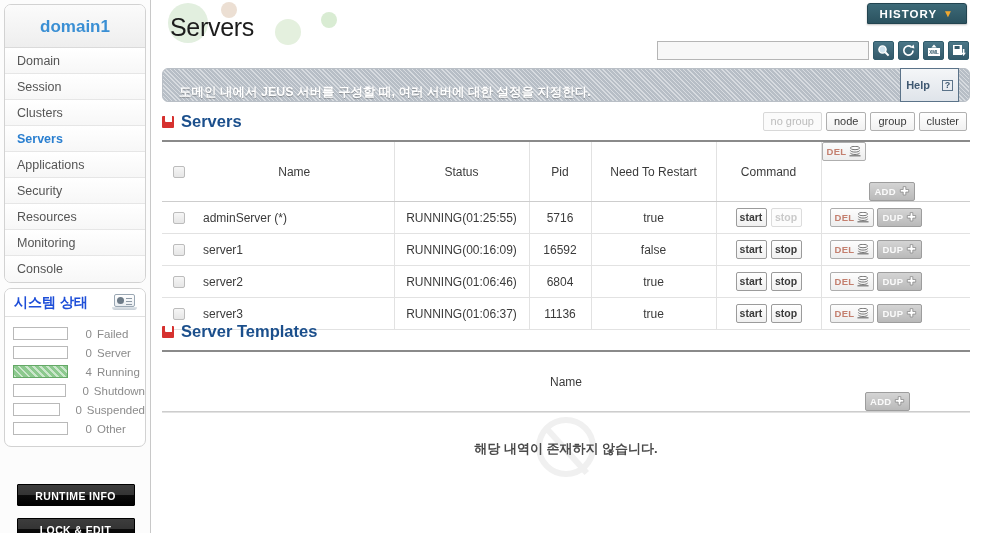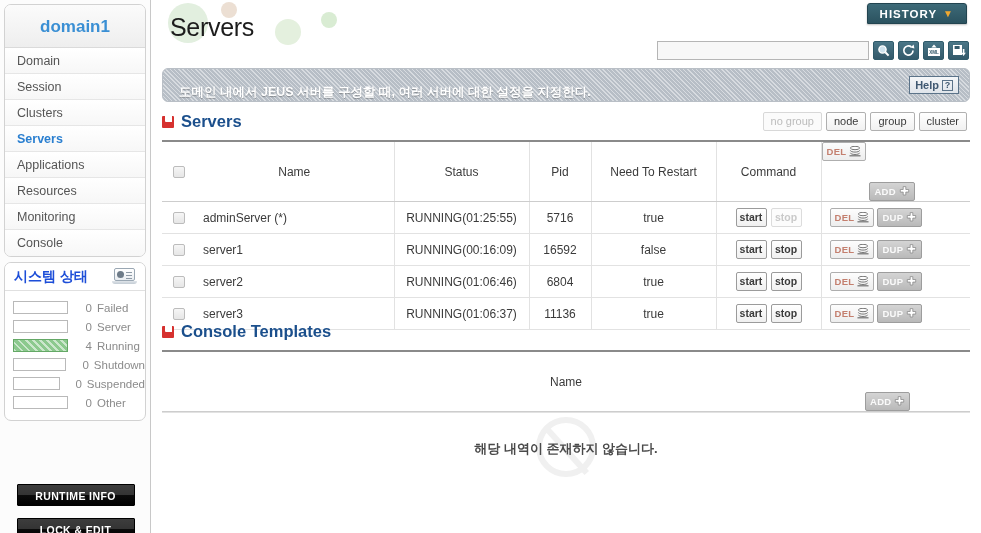--- a/index.html
+++ b/index.html
@@ -157,22 +157,22 @@
     border: 1px solid #b9bfc6;
     background-color: #b7bec6;
     background-image: repeating-linear-gradient(45deg,
       rgba(255,255,255,.45) 0px, rgba(255,255,255,.45) 1px,
       rgba(255,255,255,0) 1px, rgba(255,255,255,0) 3px);
     display: flex; align-items: center; justify-content: space-between;
     padding: 0 10px 0 16px;
   }
   .desc-text { color: #ffffff; font-size: 12.5px; font-weight: bold; text-shadow: 0 1px 1px rgba(0,0,0,.28); margin-top: 14px; }
   .help-btn {
-    display: flex; align-items: center; gap: 3px;
-    height: 18px; padding: 0 5px;
+    display: flex; align-items: center; gap: 12px;
+    height: 34px; padding: 0 5px;
     border: 1px solid #5b7389;
     background: linear-gradient(#f4f6f8, #dfe4ea);
     color: #3f5871; font-size: 11px; font-weight: bold;
     cursor: pointer;
   }
   .qmark {
     display: inline-flex; align-items: center; justify-content: center;
     width: 11px; height: 11px; border: 1px solid #5b7389;
     font-size: 9px; line-height: 1; color: #3f5871;
   }
@@ -275,20 +275,21 @@
   <div id="sidebar">
 
     <div class="side-panel">
       <div class="domain-title">domain1</div>
       <div id="nav-list">
           <div class="nav-item">Domain</div>
           <div class="nav-item">Session</div>
           <div class="nav-item">Clusters</div>
           <div class="nav-item active">Servers</div>
           <div class="nav-item">Applications</div>
+          <div class="nav-item">Security</div>
           <div class="nav-item">Resources</div>
           <div class="nav-item">Monitoring</div>
           <div class="nav-item">Console</div>
         </div>
     </div>
 
     <div class="side-panel status-panel">
       <div class="status-head">
         <span class="status-head-label">시스템 상태</span>
         <span class="monitor-ico">
@@ -579,21 +580,21 @@
               </td>
             </tr>
           </tbody>
       </table>
     </div>
 
     <div style="position:absolute; left:11px; top:322px; width:808px;">
       <div class="section-head">
         <span class="section-title">
           <span class="sq-ico"></span>
-          <span class="section-name">Console Templates</span>
+          <span class="section-name">Server Templates</span>
         </span>
       </div>
 
       <table class="grid" style="margin-top:9px;">
         <colgroup>
             <col>
             <col style="width:105px">
           </colgroup>
         <thead>
           <tr>

